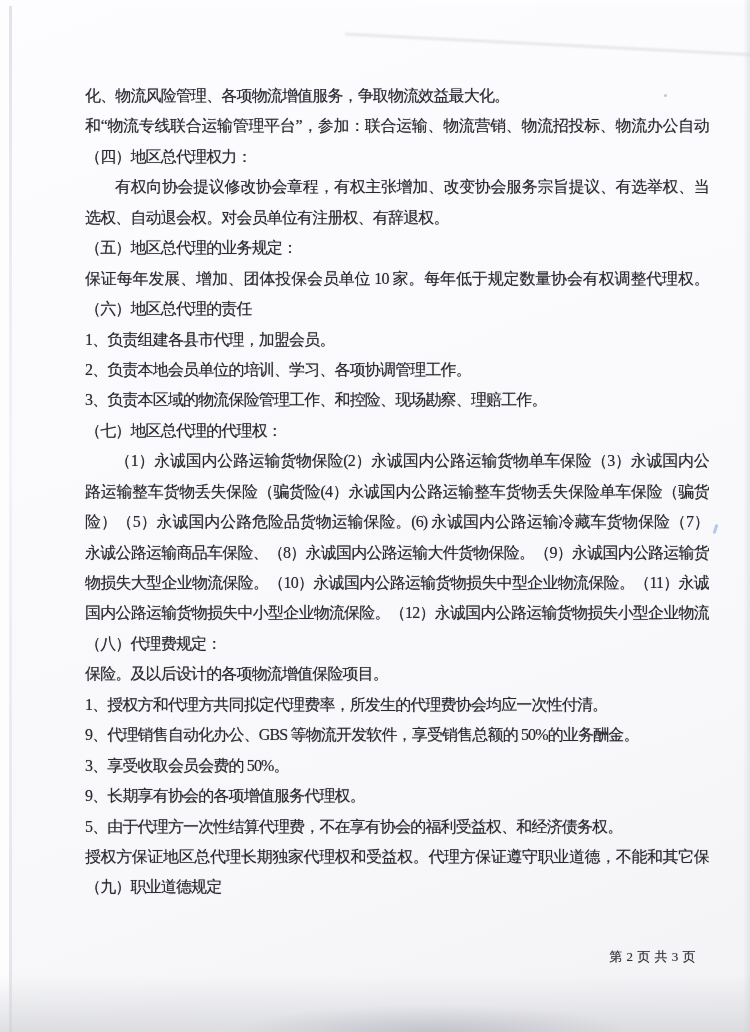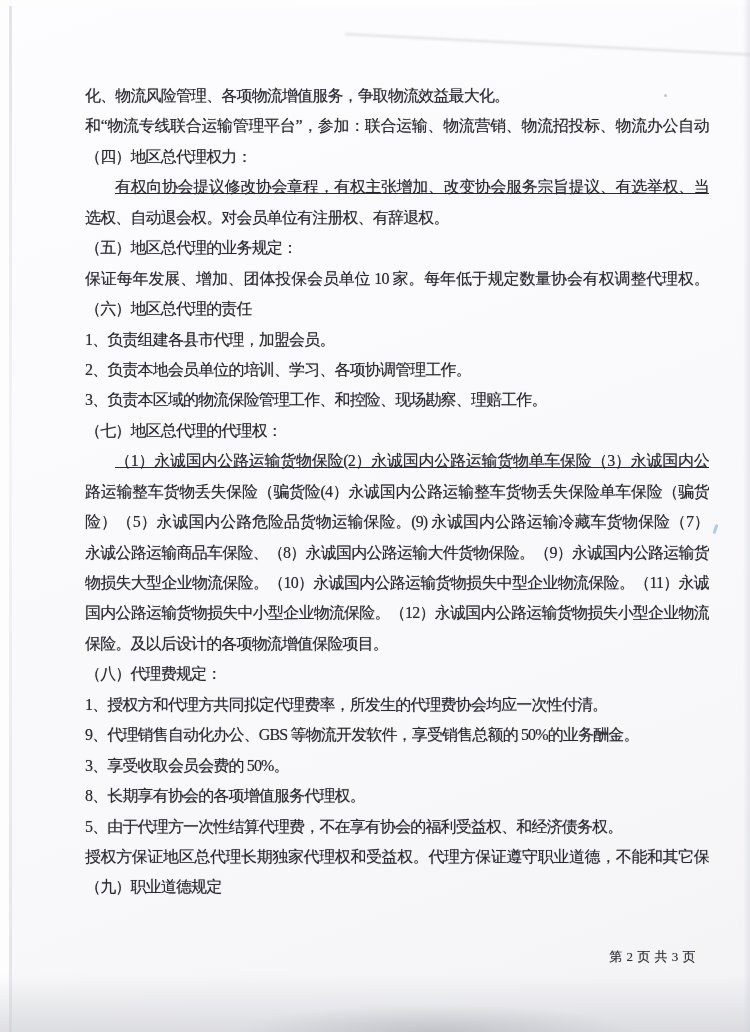--- a/index.html
+++ b/index.html
@@ -17,21 +17,21 @@
     top: 81px;
     width: 624px;
     color: #2b2b33;
     font-size: 16px;
     letter-spacing: -0.85px;
     line-height: 30.45px;
     text-shadow: 0 0 0.8px rgba(43,43,51,0.55);
   }
   .line { height: 30.45px; overflow: hidden; white-space: nowrap; }
   .line.just { white-space: normal; text-align: justify; text-align-last: justify; }
-  .line.indent { text-indent: 30px; text-decoration: underline; }
+  .line.indent { text-indent: 30px; }
   .footer {
     position: absolute;
     top: 948px;
     left: 0;
     width: 696px;
     text-align: right;
     font-size: 13px;
     letter-spacing: 0.5px;
     color: #33333b;
     text-shadow: 0 0 0.7px rgba(43,43,51,0.5);
@@ -78,30 +78,30 @@
     <div class="line">选权、自动退会权。对会员单位有注册权、有辞退权。</div>
     <div class="line">（五）地区总代理的业务规定：</div>
     <div class="line just">保证每年发展、增加、团体投保会员单位 10 家。每年低于规定数量协会有权调整代理权。</div>
     <div class="line">（六）地区总代理的责任</div>
     <div class="line">1、负责组建各县市代理，加盟会员。</div>
     <div class="line">2、负责本地会员单位的培训、学习、各项协调管理工作。</div>
     <div class="line">3、负责本区域的物流保险管理工作、和控险、现场勘察、理赔工作。</div>
     <div class="line">（七）地区总代理的代理权：</div>
     <div class="line just indent">（1）永诚国内公路运输货物保险(2）永诚国内公路运输货物单车保险（3）永诚国内公</div>
     <div class="line just">路运输整车货物丢失保险（骗货险(4）永诚国内公路运输整车货物丢失保险单车保险（骗货</div>
-    <div class="line just">险）（5）永诚国内公路危险品货物运输保险。(9) 永诚国内公路运输冷藏车货物保险（7）</div>
+    <div class="line just">险）（5）永诚国内公路危险品货物运输保险。(6) 永诚国内公路运输冷藏车货物保险（7）</div>
     <div class="line just">永诚公路运输商品车保险、（8）永诚国内公路运输大件货物保险。（9）永诚国内公路运输货</div>
     <div class="line just">物损失大型企业物流保险。（10）永诚国内公路运输货物损失中型企业物流保险。（11）永诚</div>
     <div class="line just">国内公路运输货物损失中小型企业物流保险。（12）永诚国内公路运输货物损失小型企业物流</div>
+    <div class="line">（八）代理费规定：</div>
     <div class="line">保险。及以后设计的各项物流增值保险项目。</div>
-    <div class="line">（八）代理费规定：</div>
     <div class="line">1、授权方和代理方共同拟定代理费率，所发生的代理费协会均应一次性付清。</div>
     <div class="line">9、代理销售自动化办公、GBS 等物流开发软件，享受销售总额的 50%的业务酬金。</div>
     <div class="line">3、享受收取会员会费的 50%。</div>
-    <div class="line">8、长期享有协会的各项增值服务代理权。</div>
+    <div class="line">9、长期享有协会的各项增值服务代理权。</div>
     <div class="line">5、由于代理方一次性结算代理费，不在享有协会的福利受益权、和经济债务权。</div>
     <div class="line just">授权方保证地区总代理长期独家代理权和受益权。代理方保证遵守职业道德，不能和其它保</div>
     <div class="line">（九）职业道德规定</div>
   </div>
 
   <div class="footer">第 2 页 共 3 页</div>
 
 </div>
 
 </body></html>

